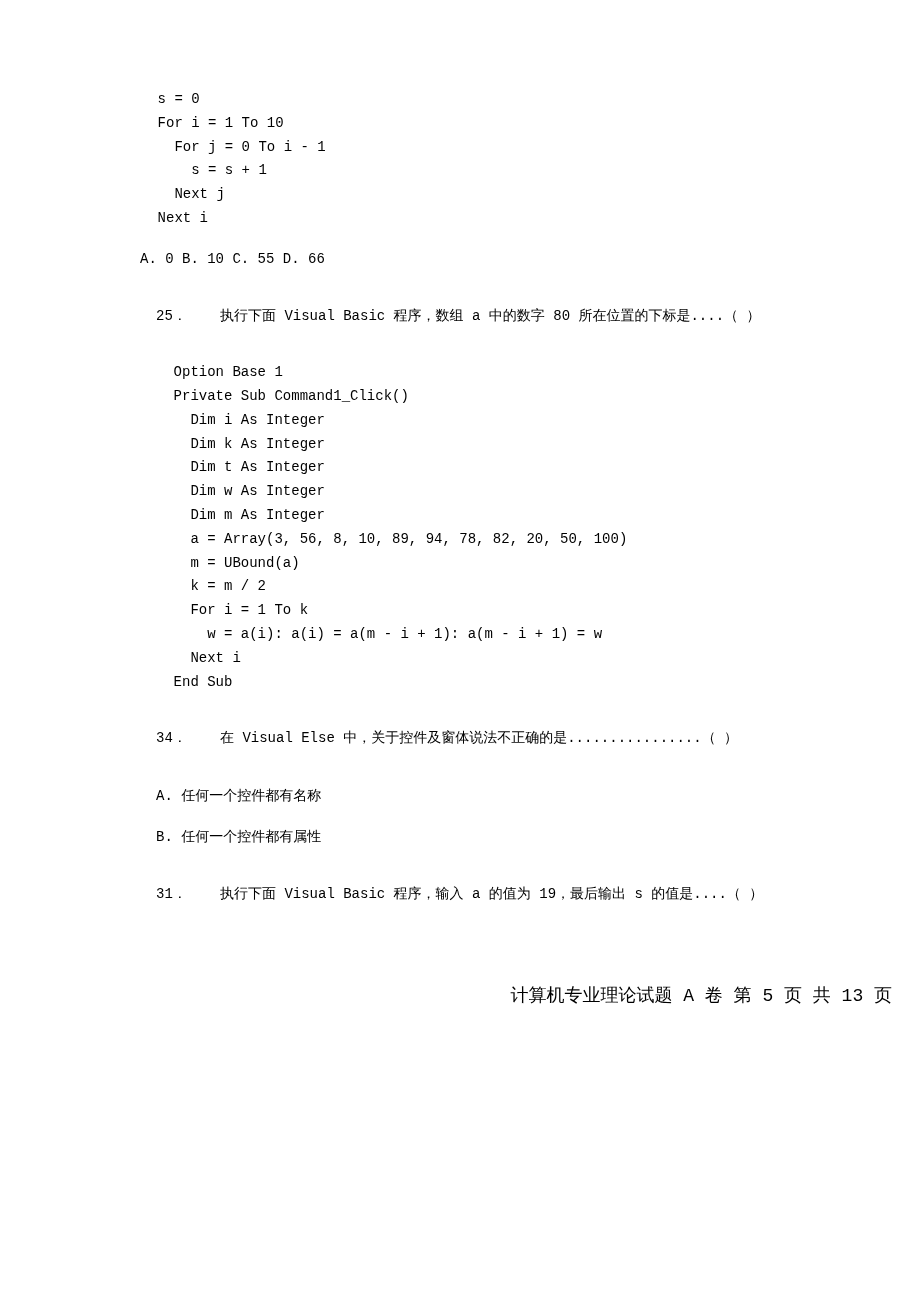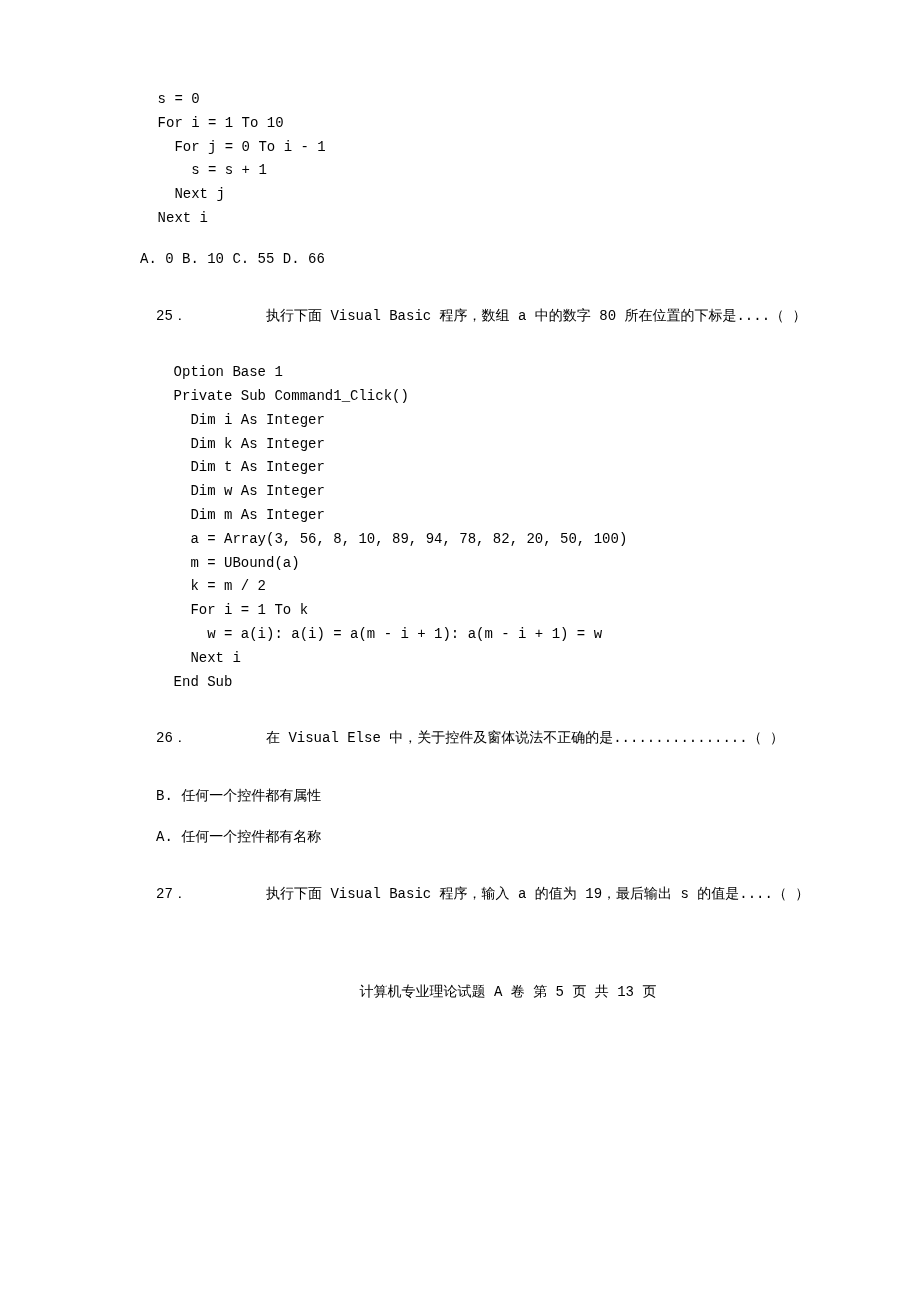--- a/index.html
+++ b/index.html
@@ -30,45 +30,44 @@
       margin-bottom: 6px;
     }
 
     .question-line {
       font-family: "Courier New", Courier, monospace;
       font-size: 14px;
       line-height: 1.8;
       display: flex;
       flex-direction: row;
       margin-bottom: 4px;
-      gap: 46px;
     }
 
     .question-number {
       min-width: 32px;
       font-weight: normal;
     }
 
     .question-text {
       flex: 1;
     }
 
     .options-line {
       font-family: "Courier New", Courier, monospace;
       font-size: 14px;
       line-height: 1.8;
       margin-left: 32px;
       margin-bottom: 2px;
     }
 
     .footer {
-      text-align: center;
+      text-align: right;
       margin-top: 60px;
       font-family: "Courier New", Courier, monospace;
-      font-size: 14px;
+      font-size: 18px;
     }
   </style>
 </head>
 <body>
 
 <div class="page-content">
 
   <div class="code-block">    s = 0
     For i = 1 To 10
       For j = 0 To i - 1
@@ -94,29 +93,29 @@
       m = UBound(a)
       k = m / 2
       For i = 1 To k
         w = a(i): a(i) = a(m - i + 1): a(m - i + 1) = w
       Next i
     End Sub</div>
   </div>
 
   <div style="margin-top: 8px;">
     <div class="question-line">
-      <span class="question-number">26．</span>
+      <span class="question-number">34．</span>
       <span class="question-text">在 Visual Else 中，关于控件及窗体说法不正确的是................（       ）</span>
     </div>
+    <div class="options-line">    A.  任何一个控件都有名称</div>
     <div class="options-line">    B.  任何一个控件都有属性</div>
-    <div class="options-line">    A.  任何一个控件都有名称</div>
   </div>
 
   <div style="margin-top: 8px;">
     <div class="question-line">
-      <span class="question-number">27．</span>
+      <span class="question-number">31．</span>
       <span class="question-text">执行下面 Visual Basic 程序，输入 a 的值为 19，最后输出 s 的值是....（       ）</span>
     </div>
   </div>
 
   <div class="footer">计算机专业理论试题 A 卷     第 5 页  共 13 页</div>
 
 </div>
 
 </body></html>

